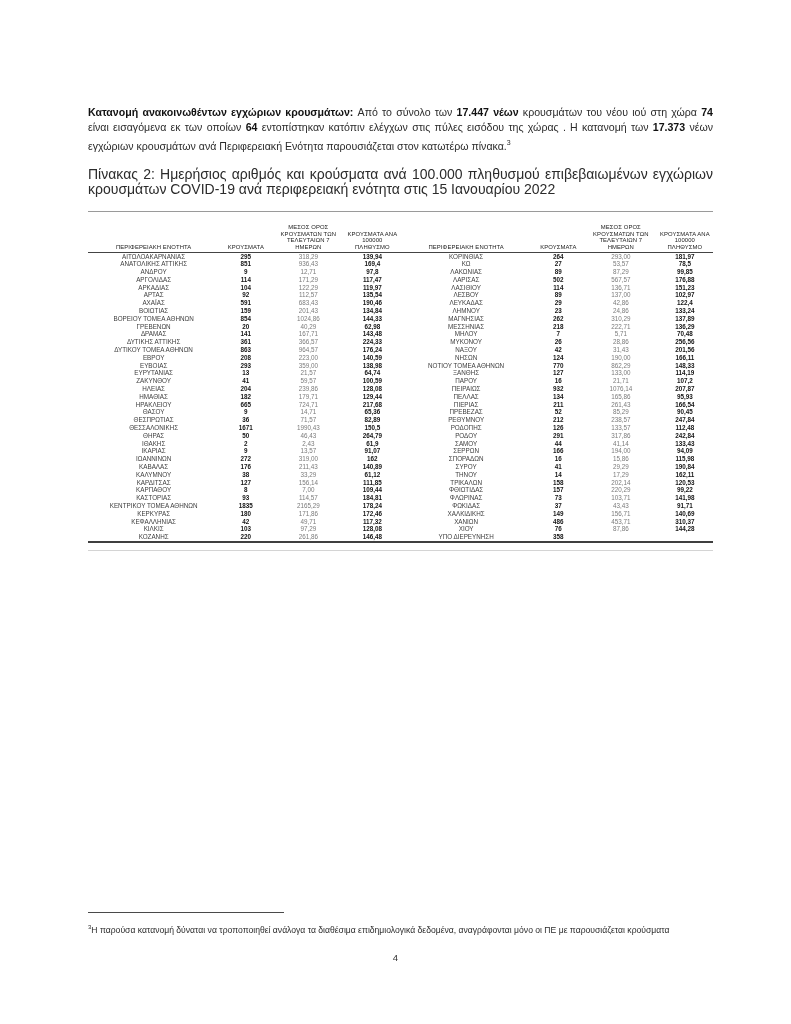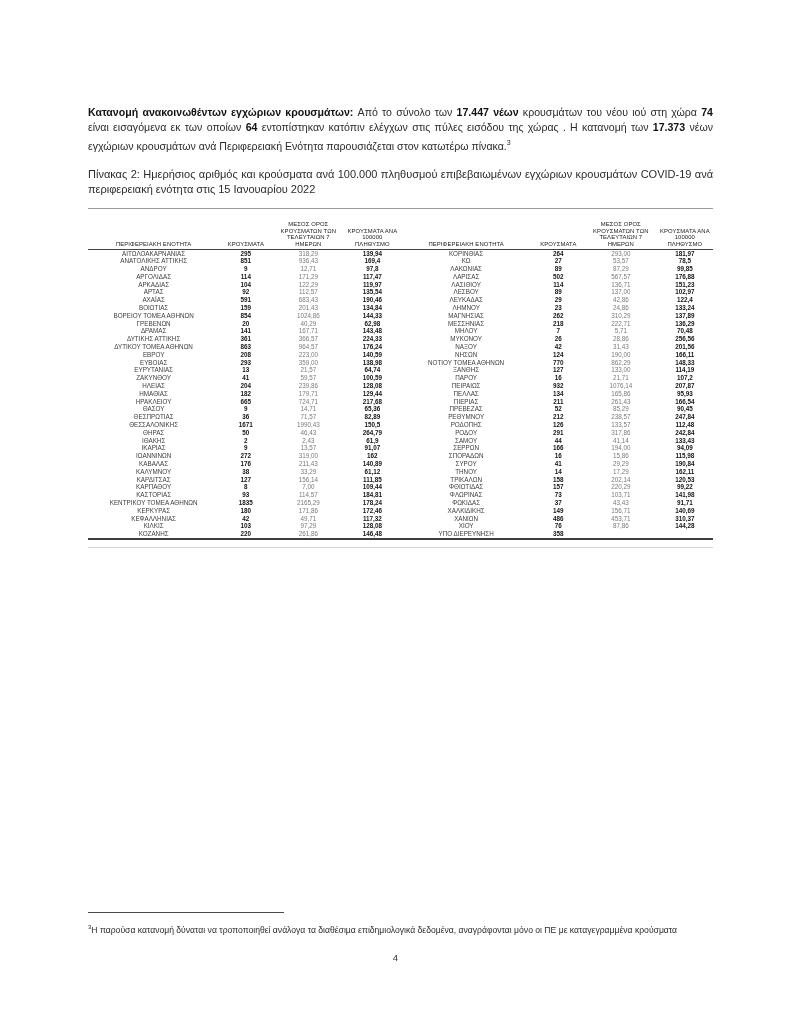--- a/index.html
+++ b/index.html
@@ -5,21 +5,21 @@
   html,body{margin:0;padding:0;}
   body{
     width:791px;height:1024px;position:relative;background:#ffffff;
     font-family:"Liberation Sans","DejaVu Sans",sans-serif;color:#222;
     overflow:hidden;
   }
   .content{position:absolute;left:88px;top:94px;width:625px;}
   .intro{font-size:10.6px;line-height:15px;text-align:justify;color:#2b2b2b;}
   .intro b{color:#111;}
   .intro sup{font-size:7px;}
-  .caption{margin-top:14px;font-size:11px;line-height:15px;text-align:justify;color:#2b2b2b;}
+  .caption{margin-top:14px;font-size:14px;line-height:15px;text-align:justify;color:#2b2b2b;}
   .table-wrap{margin-top:7px;border-top:1px solid #9a9a9a;padding-top:2px;}
   .halves{display:flex;}
   .half{flex:1 1 50%;}
   .hdr-row{display:grid;grid-template-columns:42% 17% 23% 18%;align-items:end;
     border-bottom:1px solid #444;padding-top:10px;padding-bottom:1px;}
   .hdr-cell{font-size:5.9px;line-height:6.6px;text-align:center;color:#222;
     letter-spacing:0.1px;padding:0 2px;}
   .row{display:grid;grid-template-columns:42% 17% 23% 18%;height:7.8px;align-items:center;}
   .cell{font-size:6.3px;line-height:7.8px;text-align:center;white-space:nowrap;overflow:hidden;}
   .cell.name{color:#3c3c3c;}
@@ -506,16 +506,16 @@
             <div class="cell per"></div>
           </div>
         </div>
     </div>
   </div>
   <div class="after-rule"></div>
 </div>
 
 <div class="footer">
   <div class="fn-divider"></div>
-  <p class="footnote"><sup>3</sup><span>Η παρούσα κατανομή δύναται να τροποποιηθεί ανάλογα τα διαθέσιμα επιδημιολογικά δεδομένα, αναγράφονται μόνο οι ΠΕ με καταγεγραμμένα κρούσματα</span></p>
+  <p class="footnote"><sup>3</sup><span>Η παρούσα κατανομή δύναται να τροποποιηθεί ανάλογα τα διαθέσιμα επιδημιολογικά δεδομένα, αναγράφονται μόνο οι ΠΕ με παρουσιάζεται κρούσματα</span></p>
 </div>
 
 <div class="page-number">4</div>
 
 </body></html>

